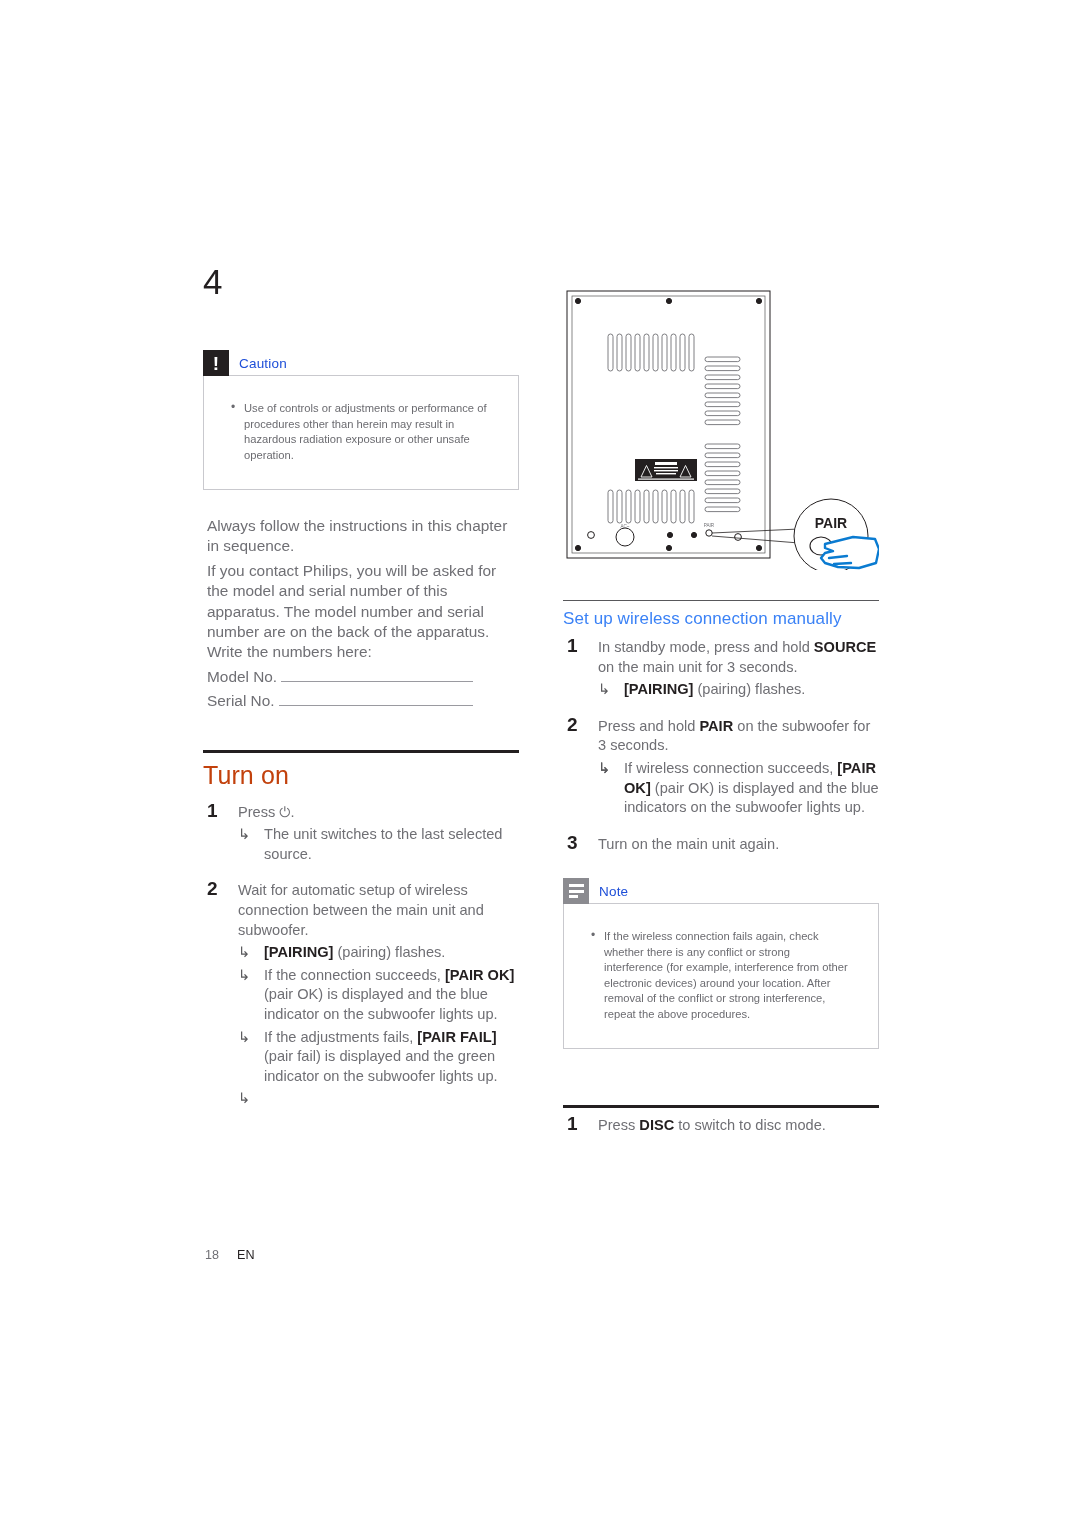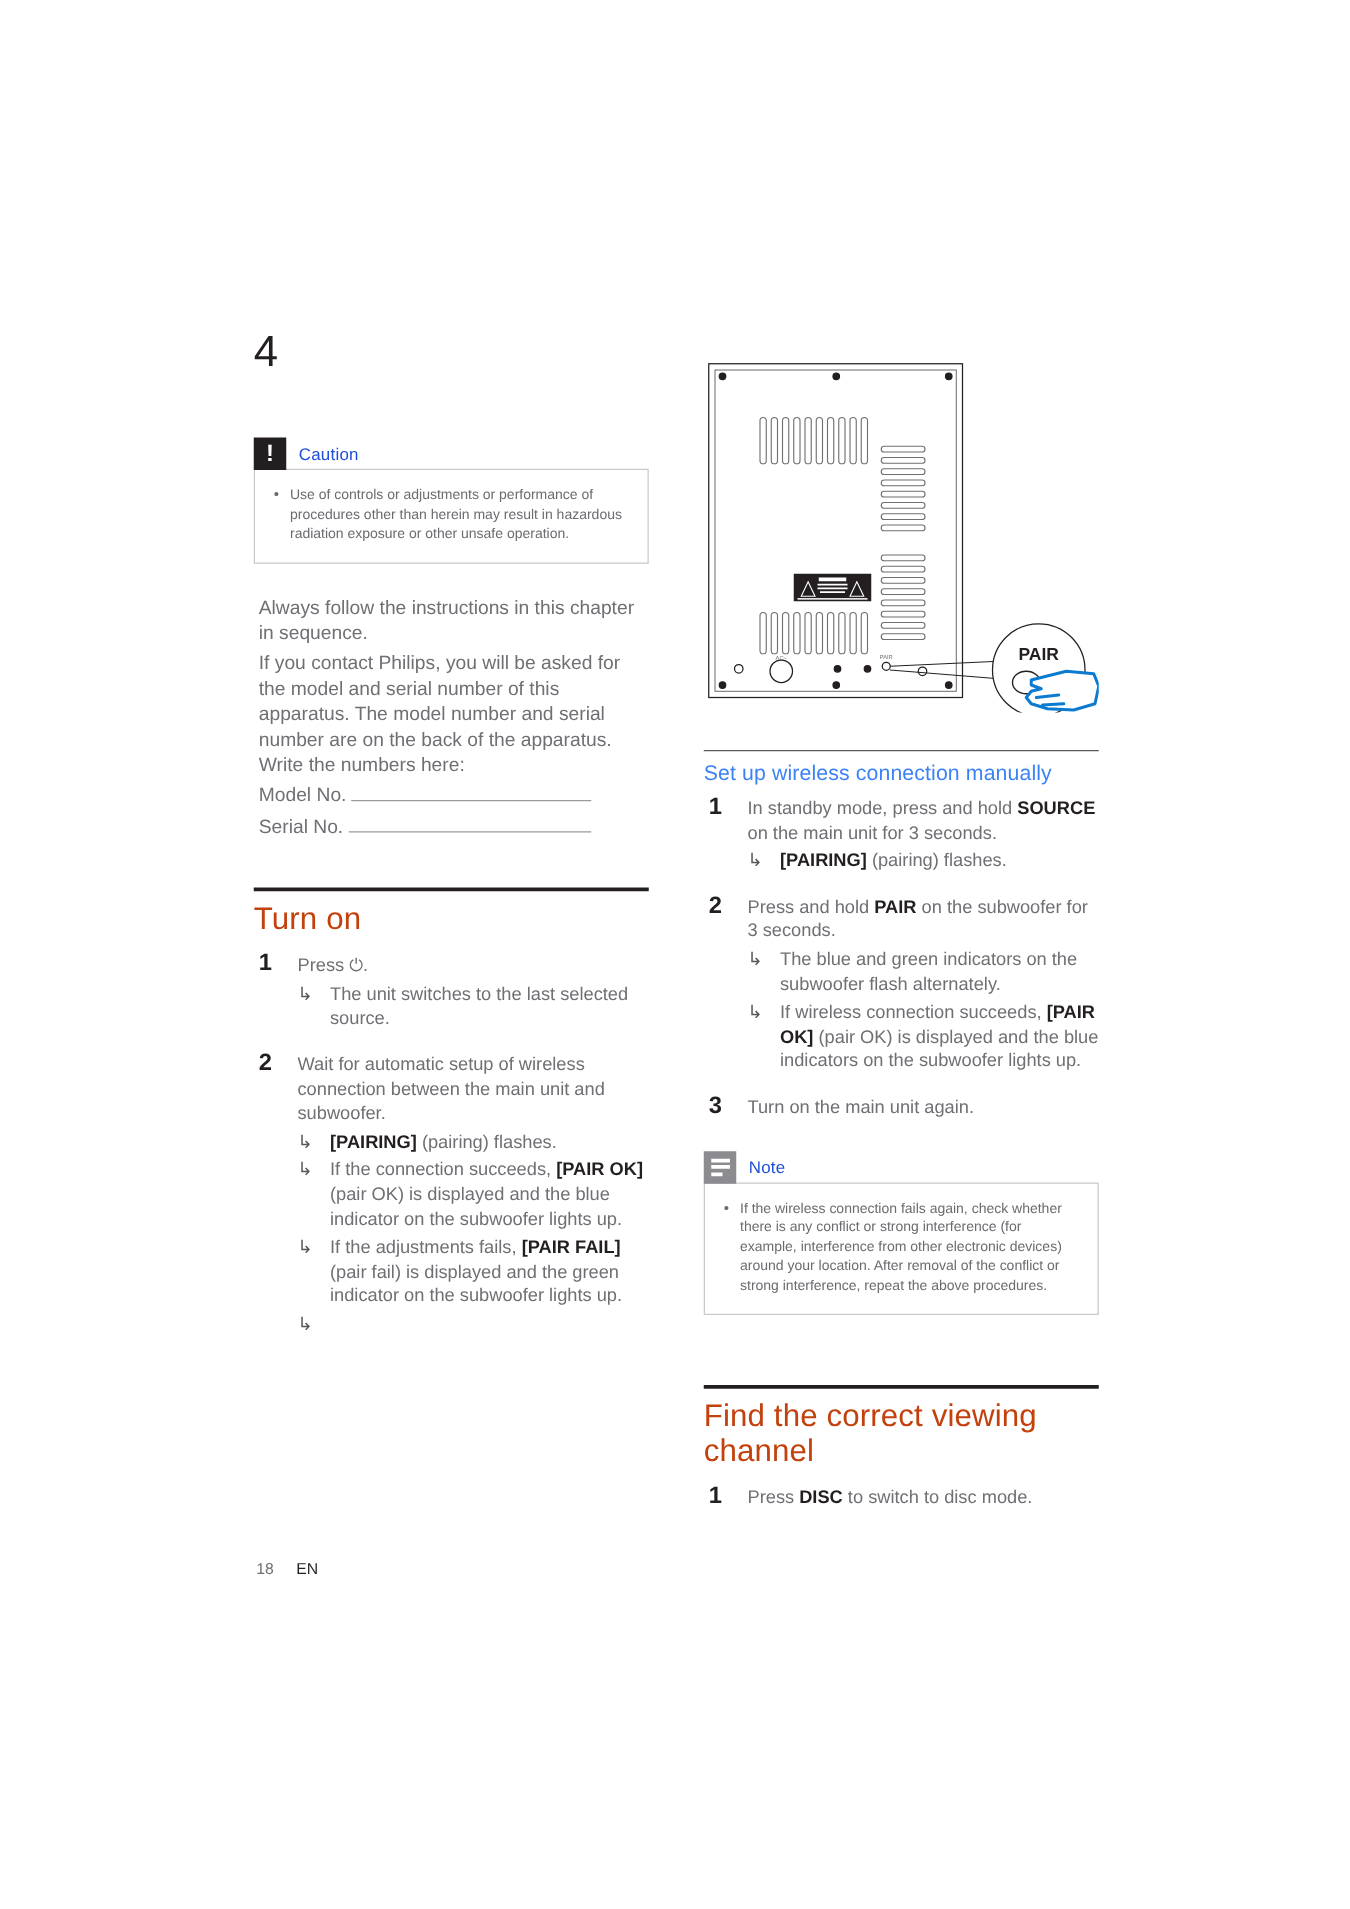--- a/index.html
+++ b/index.html
@@ -91,21 +91,21 @@
     color: #1d4ed8;
     margin-left: 10px;
     letter-spacing: 0.2px;
   }
   .callout-body {
     border: 1px solid #c9c9ce;
     padding: 9px 10px 10px 10px;
     margin-top: -1px;
   }
   .callout-body ul {
-    margin: 4px; padding: 0;
+    margin: 16px; padding: 0;
     list-style: none;
   }
   .callout-body li {
     position: relative;
     padding-left: 14px;
     font-size: 11.2px;
     line-height: 15.5px;
     color: #6b6b70;
   }
   .callout-body li::before {
@@ -423,21 +423,20 @@
               <span class="b">[PAIRING]</span><span> (pairing) flashes.</span>
             </li>
           </ul>
         </li>
 
         <li>
           <span>Press and hold </span><span class="b">PAIR</span><span> on the subwoofer for 3 seconds.</span>
           <ul class="arrows">
             <li>
               <span class="arrow-glyph">↳</span>
-              <span>The blue and green indicators on the subwoofer flash alternately.</span>
             </li>
             <li>
               <span class="arrow-glyph">↳</span>
               <span>If wireless connection succeeds, </span><span class="b">[PAIR OK]</span><span> (pair OK) is displayed and the blue indicators on the subwoofer lights up.</span>
             </li>
           </ul>
         </li>
 
         <li>
           <span>Turn on the main unit again.</span>
@@ -458,21 +457,20 @@
       </div>
       <div class="callout-body">
         <ul>
           <li>If the wireless connection fails again, check whether there is any conflict or strong interference (for example, interference from other electronic devices) around your location. After removal of the conflict or strong interference, repeat the above procedures.</li>
         </ul>
       </div>
     </div>
 
     <div class="section" style="margin-top:56px;">
       <div class="section-rule"></div>
-      <h2 class="section-title">Find the correct viewing channel</h2>
 
       <ol class="steps">
         <li>
           <span>Press </span><span class="b">DISC</span><span> to switch to disc mode.</span>
         </li>
       </ol>
     </div>
   </div>
 
   <div class="footer">

